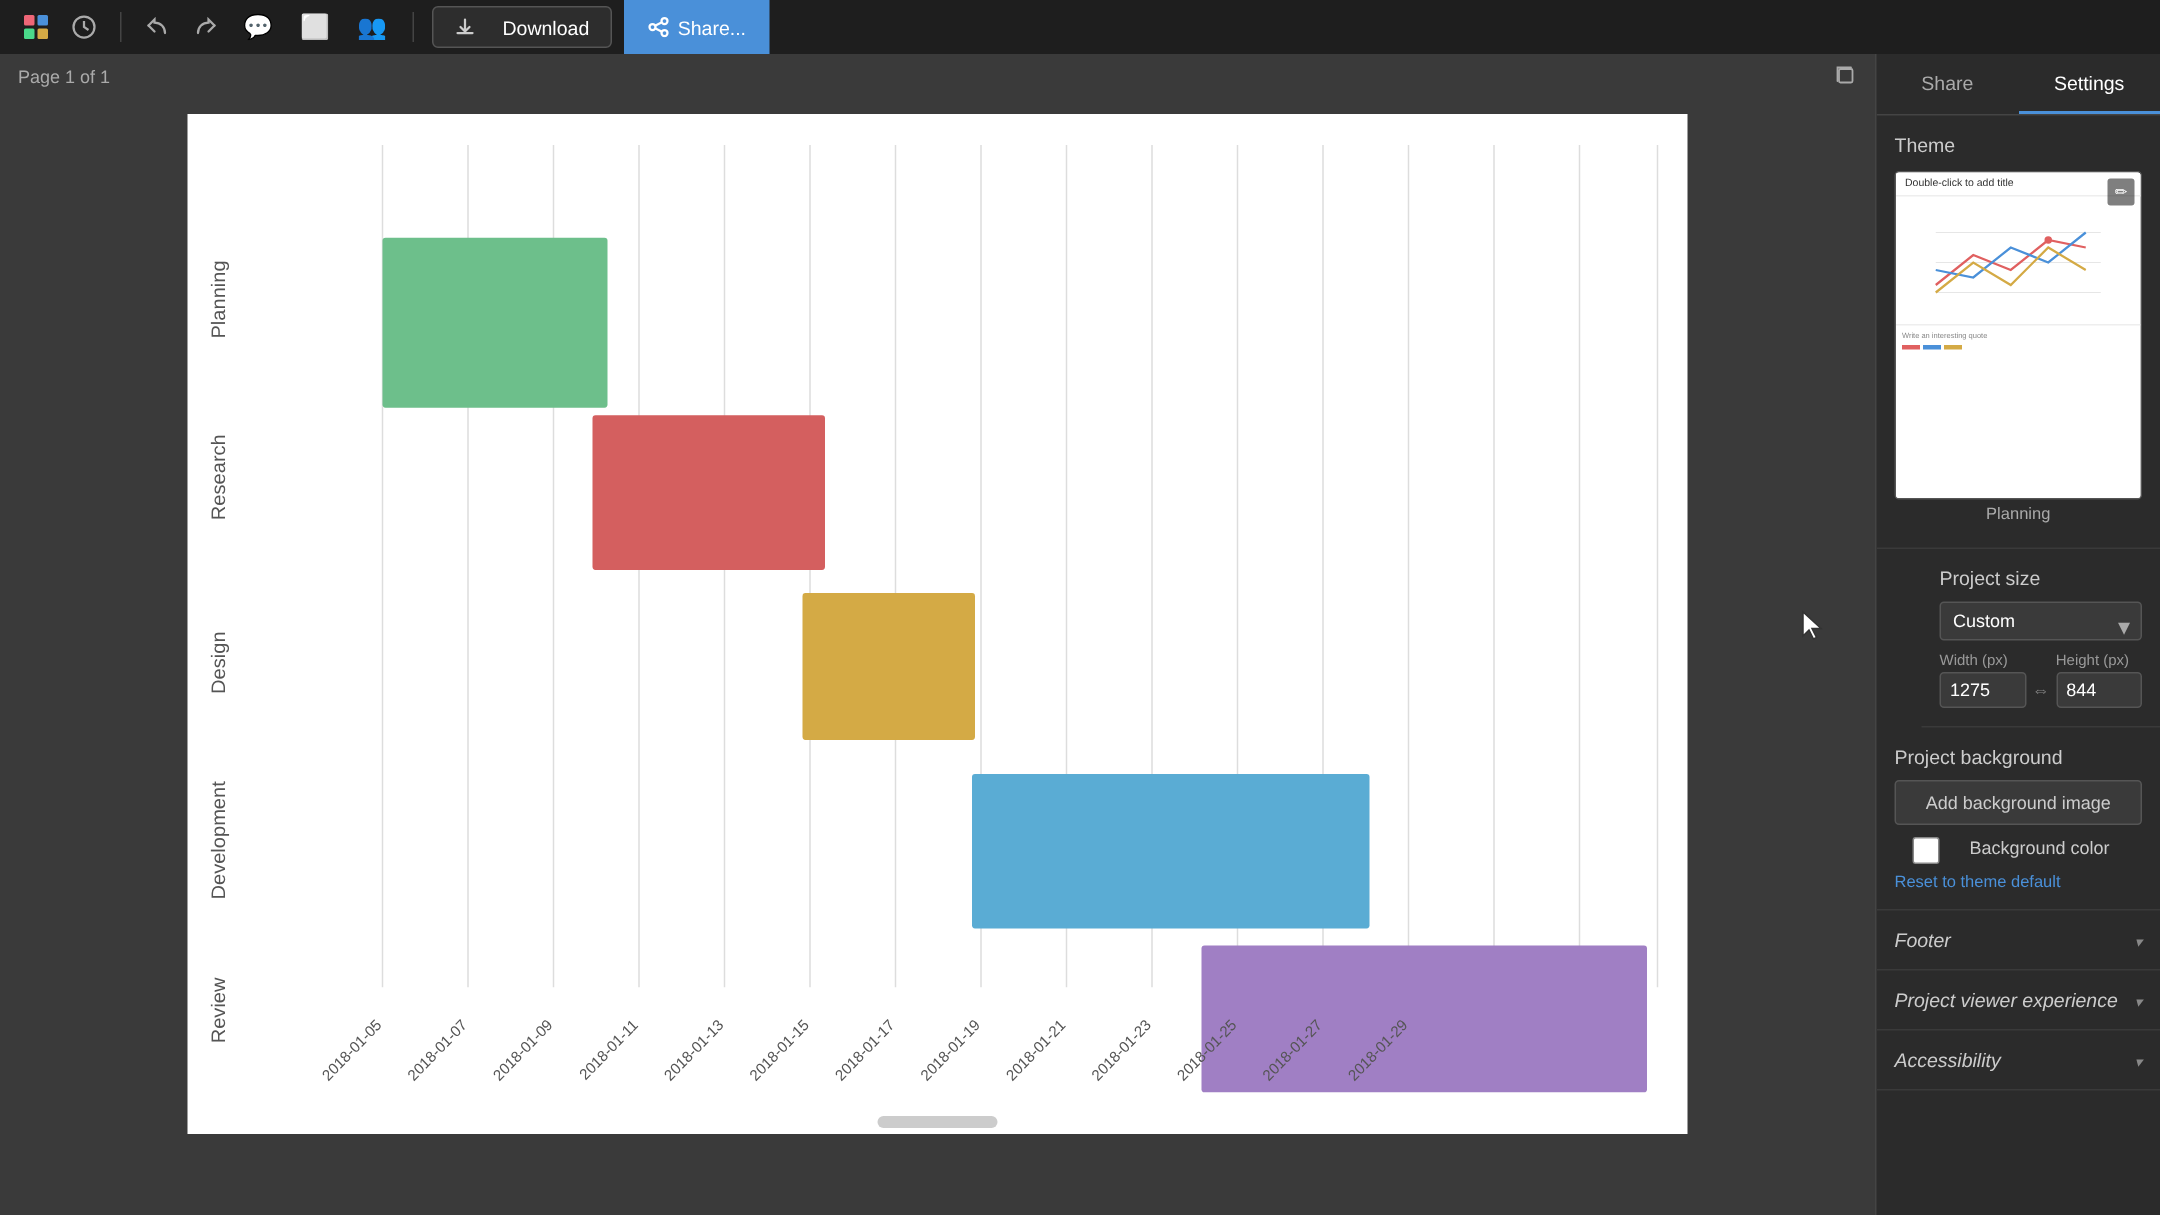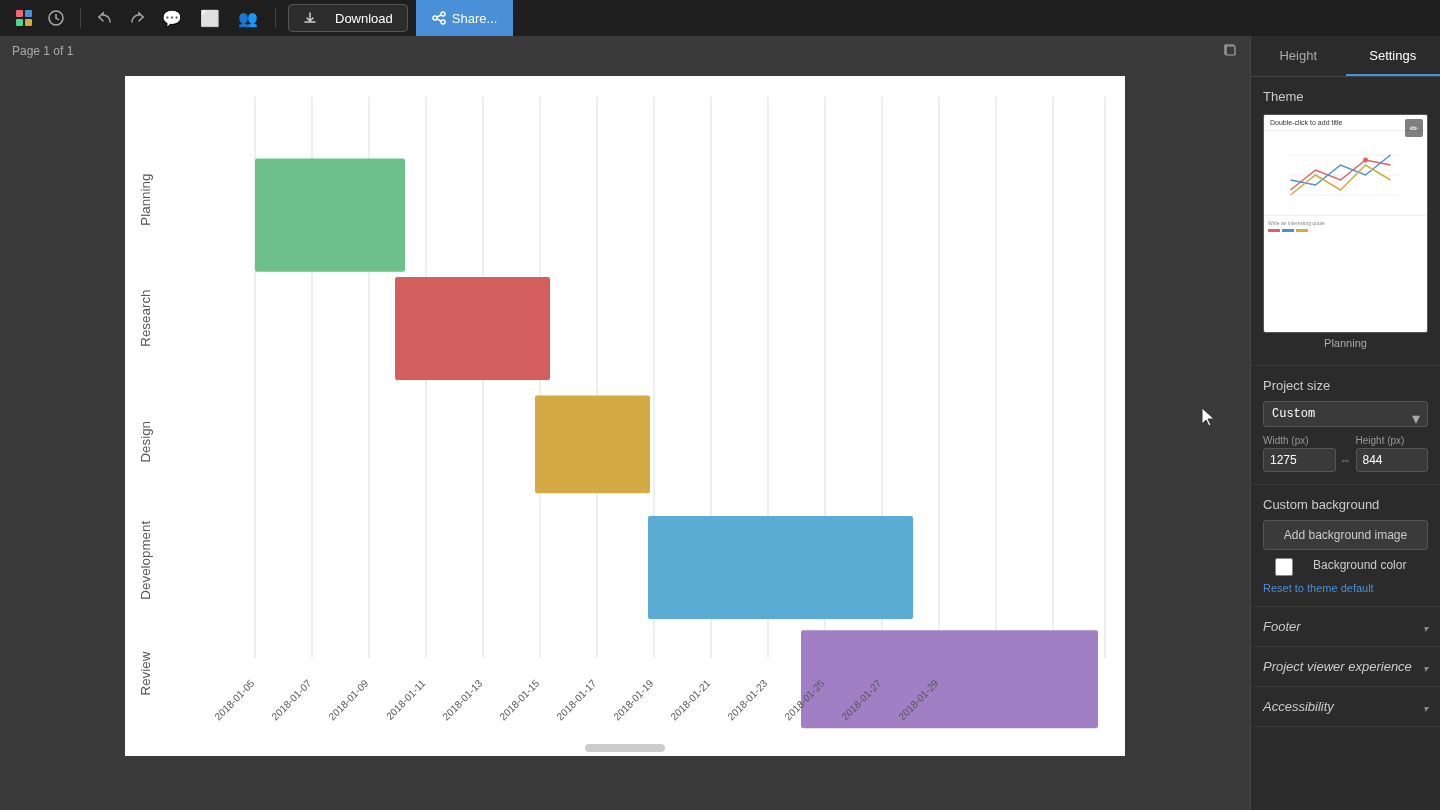--- a/index.html
+++ b/index.html
@@ -207,39 +207,39 @@
       text-align: center;
       font-size: 11px;
       color: #aaa;
       padding: 4px 0;
     }
 
     
     .project-size-section {
       padding: 12px;
       border-bottom: 1px solid #3a3a3a;
+      margin-left: 30px;
     }
     .project-size-title {
       font-size: 13px;
       color: #ccc;
       margin-bottom: 8px;
     }
     .size-select {
       width: 100%;
       background: #3a3a3a;
       border: 1px solid #555;
       color: #fff;
       padding: 5px 8px;
       border-radius: 3px;
       font-size: 12px;
       cursor: pointer;
       appearance: none;
       -webkit-appearance: none;
       margin-bottom: 8px;
-      font-family: Liberation Mono, monospace;
     }
     .size-inputs {
       display: flex;
       align-items: center;
       gap: 4px;
     }
     .size-input-group {
       flex: 1;
     }
     .size-input-label {
@@ -466,21 +466,21 @@
       <svg width="20" height="24" viewBox="0 0 20 24" fill="none">
         <path d="M2 2 L2 18 L6 14 L9 20 L11 19 L8 13 L14 13 Z" fill="white" stroke="#333" stroke-width="1"></path>
       </svg>
     </div>
   </div>
 
   <div class="right-sidebar">
 
     <div class="sidebar-tabs">
       <div class="sidebar-tab">
-        <span>Height</span>
+        <span>Share</span>
       </div>
       <div class="sidebar-tab active">
         <span>Settings</span>
       </div>
     </div>
 
     <div class="sidebar-section">
       <div class="sidebar-section-title">Theme</div>
       <div class="theme-preview">
         <div class="theme-preview-inner">
@@ -528,21 +528,21 @@
         </div>
         <div class="size-link-icon">⇔</div>
         <div class="size-input-group">
           <div class="size-input-label">Height (px)</div>
           <input class="size-input" type="text" value="844" style="">
         </div>
       </div>
     </div>
 
     <div class="project-bg-section">
-      <div class="project-bg-title">Custom background</div>
+      <div class="project-bg-title">Project background</div>
       <button class="add-bg-image-btn">Add background image</button>
       <div class="bg-color-row">
         <div class="bg-color-swatch"></div>
         <span class="bg-color-label">Background color</span>
       </div>
       <a class="reset-link">Reset to theme default</a>
     </div>
 
     <div class="collapsible-section">
       <div class="collapsible-header">

